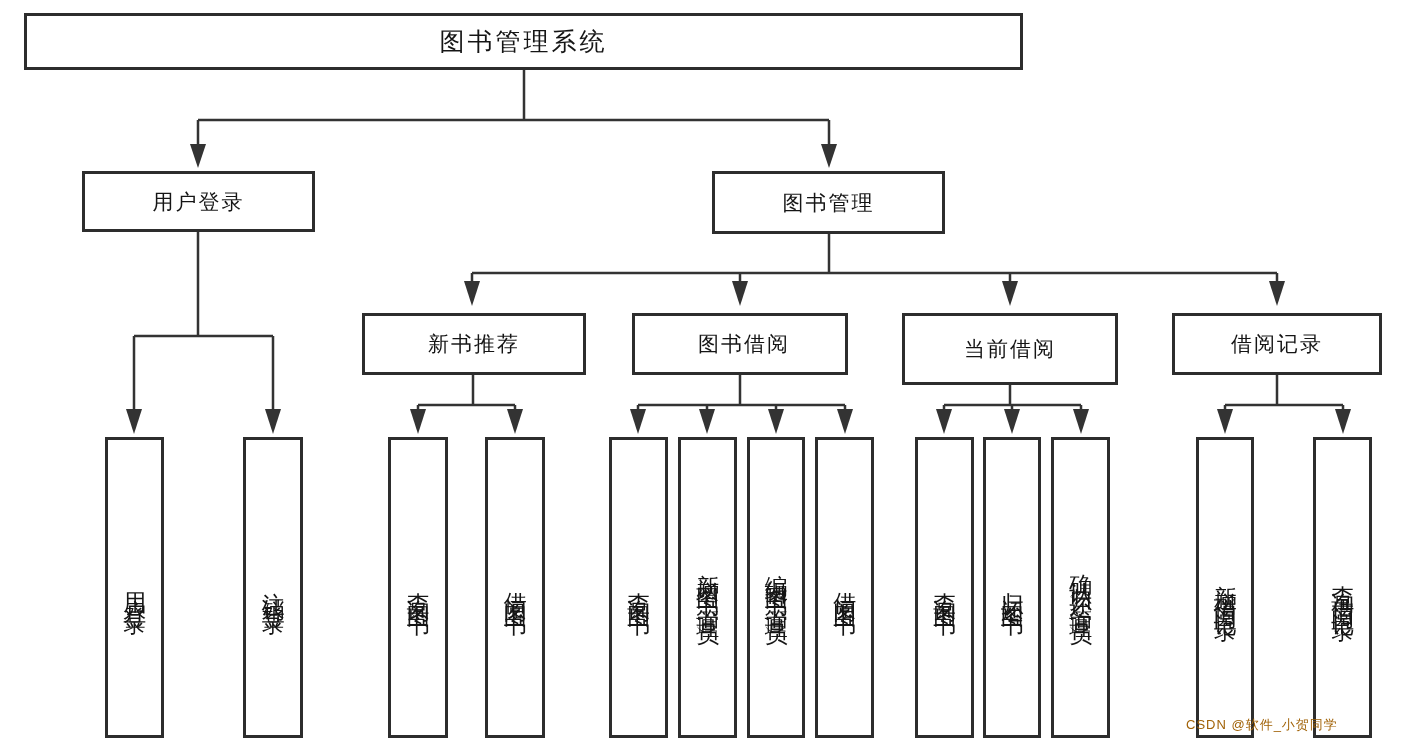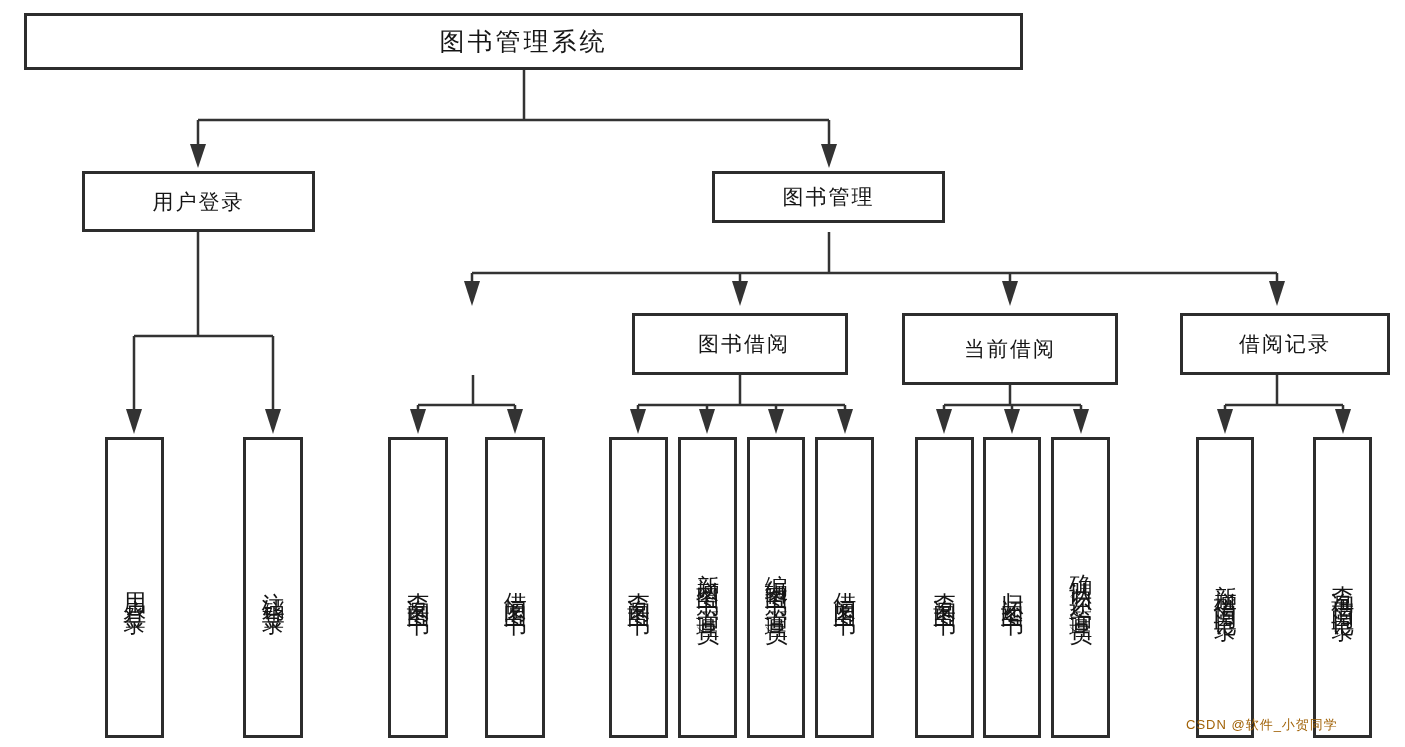--- a/index.html
+++ b/index.html
@@ -105,25 +105,26 @@
       <polygon points="1012,434 1004,409 1020,409"></polygon>
       <polygon points="1081,434 1073,409 1089,409"></polygon>
       <polygon points="1225,434 1217,409 1233,409"></polygon>
       <polygon points="1343,434 1335,409 1351,409"></polygon>
     </g>
   </svg>
 
   <div class="hbox root" style="left:24px; top:13px; width:999px; height:57px;">图书管理系统</div>
 
   <div class="hbox" style="left:82px; top:171px; width:233px; height:61px;">用户登录</div>
-  <div class="hbox" style="left:712px; top:171px; width:233px; height:52px;">图书管理</div>
+  <div class="hbox" style="left:712px; top:171px; width:233px; height:63px;">图书管理</div>
 
+  <div class="hbox" style="left:362px; top:313px; width:224px; height:62px;">新书推荐</div>
   <div class="hbox" style="left:632px; top:313px; width:216px; height:62px;padding-left:8px;">图书借阅</div>
   <div class="hbox" style="left:902px; top:313px; width:216px; height:72px;">当前借阅</div>
-  <div class="hbox" style="left:1172px; top:313px; width:210px; height:62px;margin-left:8px;">借阅记录</div>
+  <div class="hbox" style="left:1172px; top:313px; width:210px; height:62px;">借阅记录</div>
 
   <div class="vbox" style="left:105px; width:59px;">
     <span class="vtext">用户登录</span>
   </div>
   <div class="vbox" style="left:243px; width:60px;">
     <span class="vtext">注销登录</span>
   </div>
 
   <div class="vbox" style="left:388px; width:60px;">
     <span class="vtext">查询图书</span>

